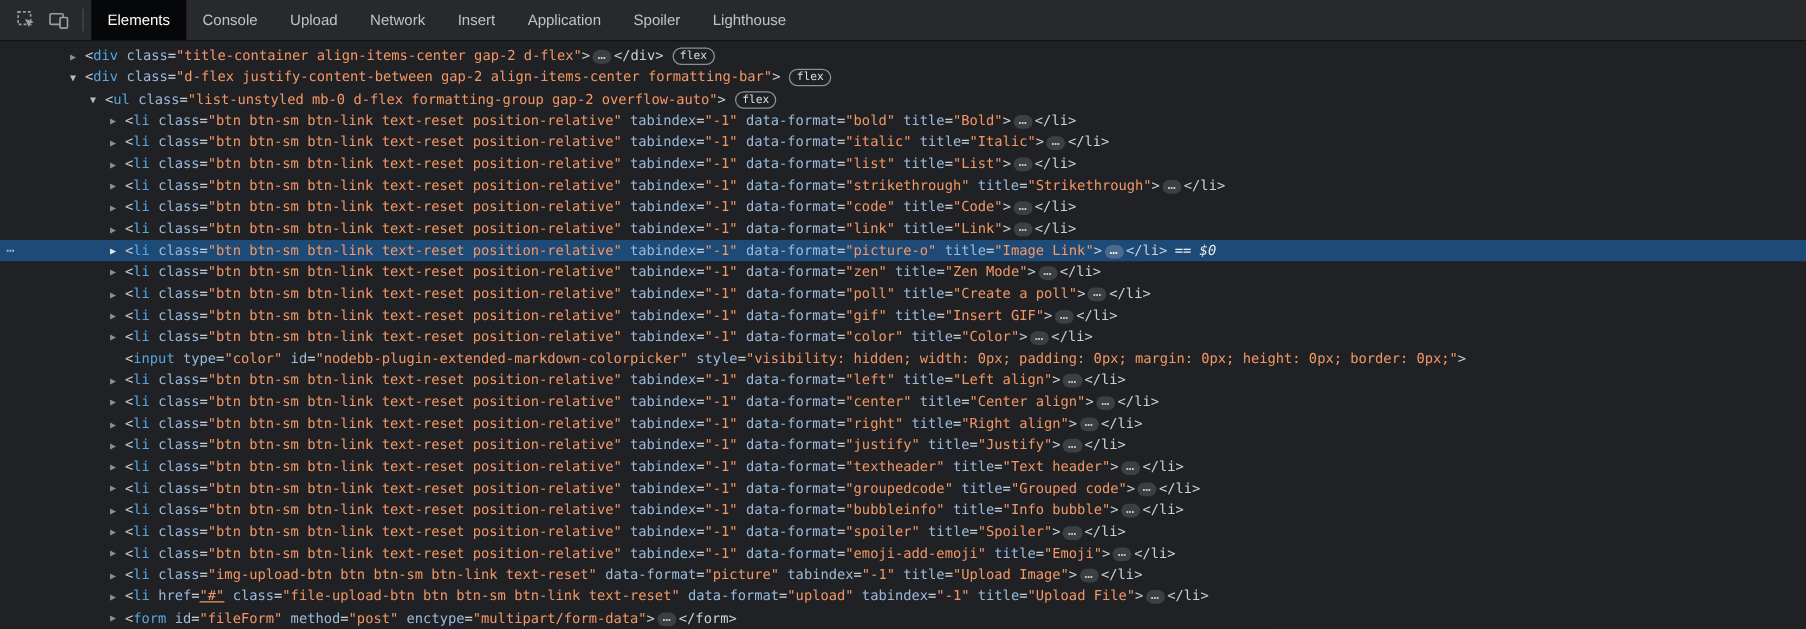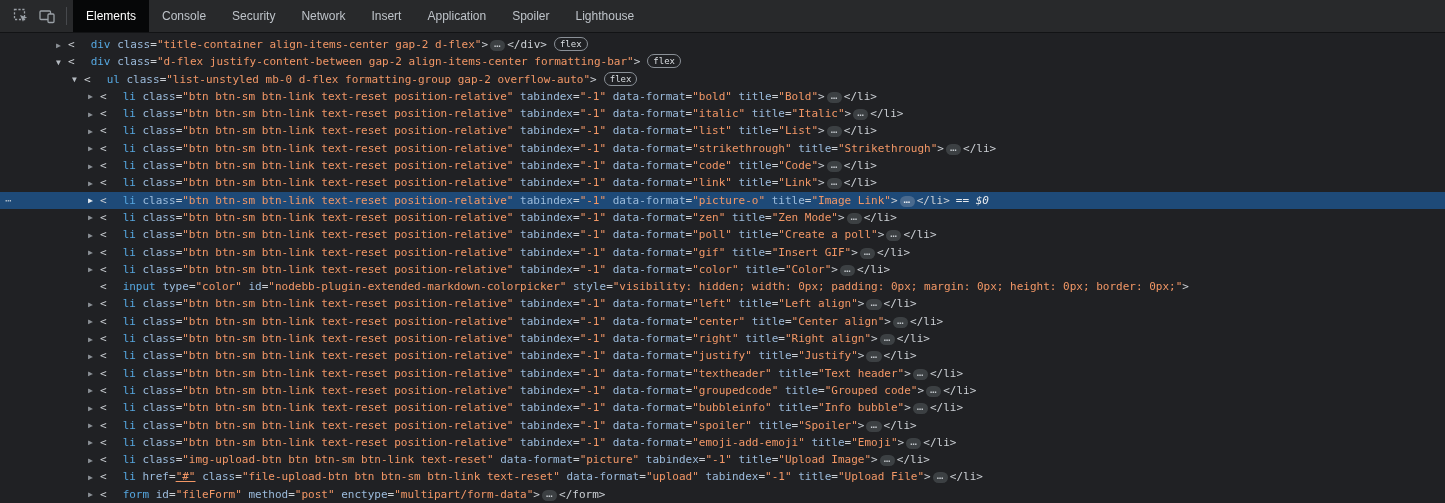--- a/index.html
+++ b/index.html
@@ -33,21 +33,21 @@
   .tree{flex:1;overflow:hidden;padding-top:3px;
     font-family:"DejaVu Sans Mono","Liberation Mono",monospace;
     font-size:11px;line-height:17.3px;color:var(--punct);}
   .row{white-space:nowrap;position:relative;height:17.3px;}
   .row.selected{background:var(--sel-bg);}
   .gutter-dots{position:absolute;left:5px;top:0;color:#aebecd;font-size:11px;letter-spacing:1px;}
   .arrow{display:inline-block;width:12px;font-size:8px;vertical-align:0.5px;}
   .arrow.closed{color:var(--arrow-closed);}
   .arrow.open{color:var(--arrow-open);}
   .row.selected .arrow{color:#e4e9ee;}
-  .t{color:var(--tag);margin-left:16px;}
+  .t{color:var(--tag);}
   .an{color:var(--attr-name);}
   .av{color:var(--attr-val);}
   .av.link{text-decoration:underline;}
   .p{color:var(--punct);}
   .ell{display:inline-block;background:var(--ell-bg);color:var(--ell-text);
     border-radius:6px;height:11px;line-height:7px;padding:0 4px;margin:0 2px;
     font-size:11px;letter-spacing:0.5px;vertical-align:1px;cursor:pointer;}
   .row.selected .ell{background:var(--ell-bg-sel);color:#eef2f6;}
   .badge{display:inline-block;border:1px solid var(--badge-border);color:var(--badge-text);
     border-radius:8px;padding:0 5px;margin-left:7px;font-size:9px;font-weight:normal;
@@ -69,21 +69,21 @@
     <div class="icon-btn">
       <svg width="18" height="18" viewBox="0 0 18 18">
         <rect x="2" y="4" width="10.5" height="8.5" rx="1" fill="none" stroke="#9aa0a6" stroke-width="1.3"></rect>
         <rect x="10" y="7" width="6" height="8.5" rx="1" fill="#28292b" stroke="#9aa0a6" stroke-width="1.3"></rect>
       </svg>
     </div>
     <div class="toolbar-sep"></div>
     <div class="tabs">
         <div class="tab active">Elements</div>
         <div class="tab">Console</div>
-        <div class="tab">Security</div>
+        <div class="tab">Upload</div>
         <div class="tab">Network</div>
         <div class="tab">Insert</div>
         <div class="tab">Application</div>
         <div class="tab">Spoiler</div>
         <div class="tab">Lighthouse</div>
       </div>
   </div>
 
   <div class="tree">
       <div class="row" style="padding-left: 56px;"><span class="arrow closed">▶</span><span class="p">&lt;</span><span class="t">div</span><span class="p"> </span><span class="an">class</span><span class="p">=</span><span class="av">"title-container align-items-center gap-2 d-flex"</span><span class="p">&gt;</span><span class="ell">…</span><span class="p">&lt;/div&gt;</span><span class="badge">flex</span></div>

